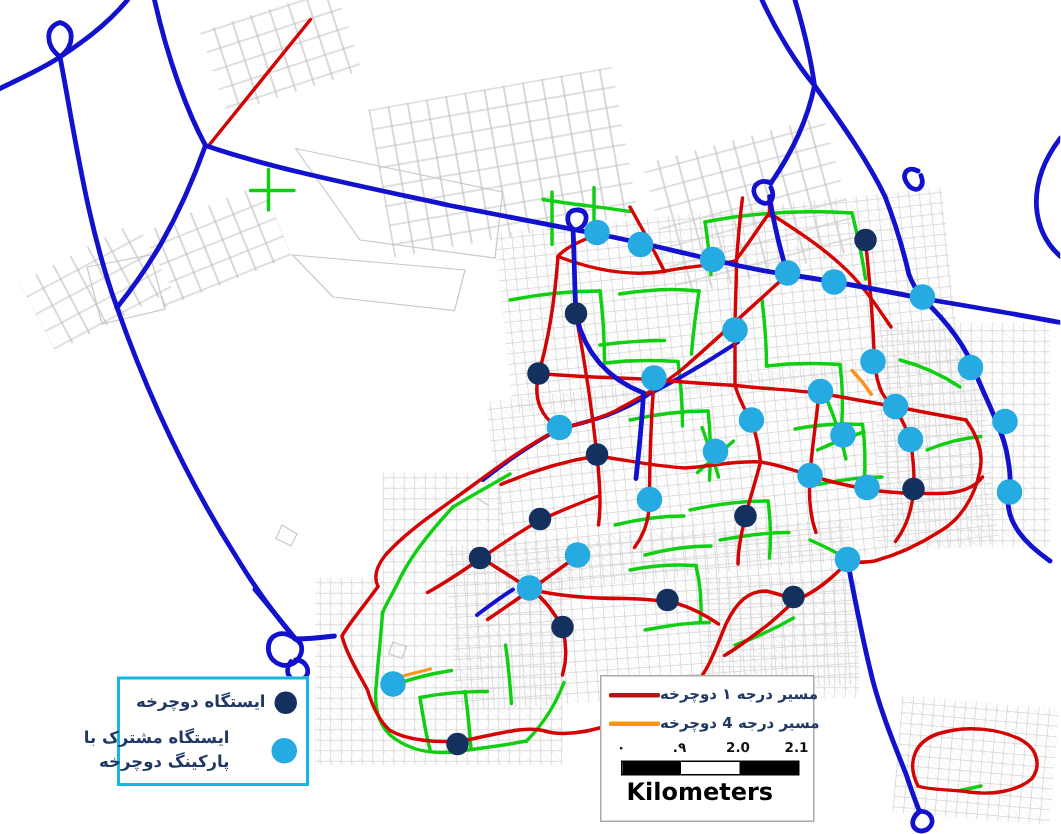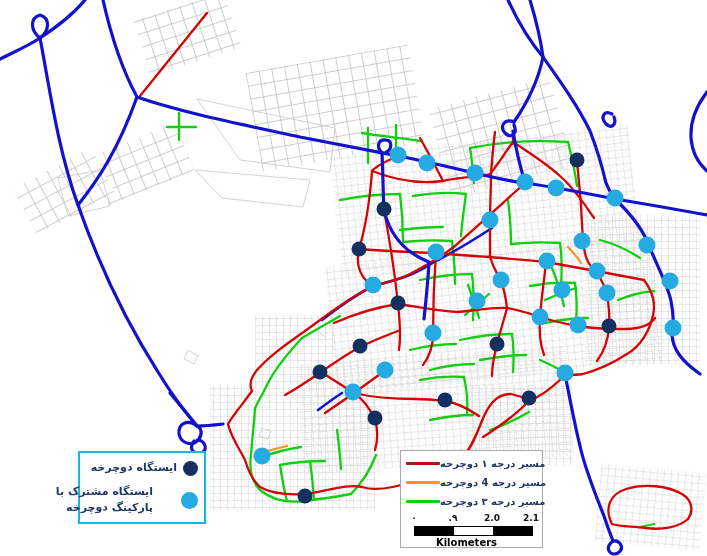--- a/index.html
+++ b/index.html
@@ -18,21 +18,21 @@
   #legend-routes{left:400px;top:450px;width:143px;height:98px;border:1px solid #aaaaaa;
                  padding:3px 5px 2px 5px;}
   .rt-row{display:flex;align-items:center;height:19px;}
   .rt-swatch{width:34px;height:3px;flex:0 0 auto;border-radius:1px;}
   .rt-label{direction:rtl;text-align:center;font-size:10px;font-weight:bold;color:#1F3864;white-space:nowrap;margin-right:2px;}
   #scalebar{position:relative;margin-top:2px;height:40px;}
   .sc-num{position:absolute;top:0;transform:translateX(-50%);font-size:9px;font-weight:bold;color:#111;}
   #sc-bar{position:absolute;left:8px;top:13px;width:117px;height:8px;border:1px solid #000;
           display:flex;box-sizing:content-box;}
   .sc-seg{height:100%;}
-  #sc-unit{position:absolute;left:0;right:10px;top:24px;text-align:center;font-size:10px;font-weight:bold;color:#000;}
+  #sc-unit{position:absolute;left:0;right:10px;top:24px;text-align:center;font-size:16px;font-weight:bold;color:#000;}
 </style>
 </head>
 <body>
 
 <div id="stage">
 
   <svg id="mapsvg" width="707" height="556" viewBox="0 0 707 556">
     <defs>
       <pattern id="pat-fine" width="7" height="7" patternUnits="userSpaceOnUse">
         <path d="M0,3.5 H7 M3.5,0 V7" stroke="#d2d2d2" stroke-width="0.5" fill="none"></path>
@@ -221,24 +221,20 @@
 
   <div id="legend-routes" class="legend-box">
     <div class="rt-row">
       <span class="rt-swatch" style="background: rgb(174, 22, 22);"></span>
       <span class="rt-label">مسیر درجه ۱ دوچرخه</span>
     </div>
     <div class="rt-row">
       <span class="rt-swatch" style="background: rgb(247, 148, 30);"></span>
       <span class="rt-label">مسیر درجه 4 دوچرخه</span>
     </div>
-    <div class="rt-row">
-      <span class="rt-swatch" style="background: rgb(16, 206, 16);"></span>
-      <span class="rt-label">مسیر درجه ۳ دوچرخه</span>
-    </div>
     <div id="scalebar">
       <span class="sc-num" style="left: 8px;">۰</span>
       <span class="sc-num" style="left: 47px;">.۹</span>
       <span class="sc-num" style="left: 86px;">2.0</span>
       <span class="sc-num" style="left: 125px;">2.1</span>
       <div id="sc-bar">
           <div class="sc-seg" style="width: 39px; background: rgb(0, 0, 0);"></div>
           <div class="sc-seg" style="width: 39px; background: rgb(255, 255, 255);"></div>
           <div class="sc-seg" style="width: 39px; background: rgb(0, 0, 0);"></div>
         </div>

